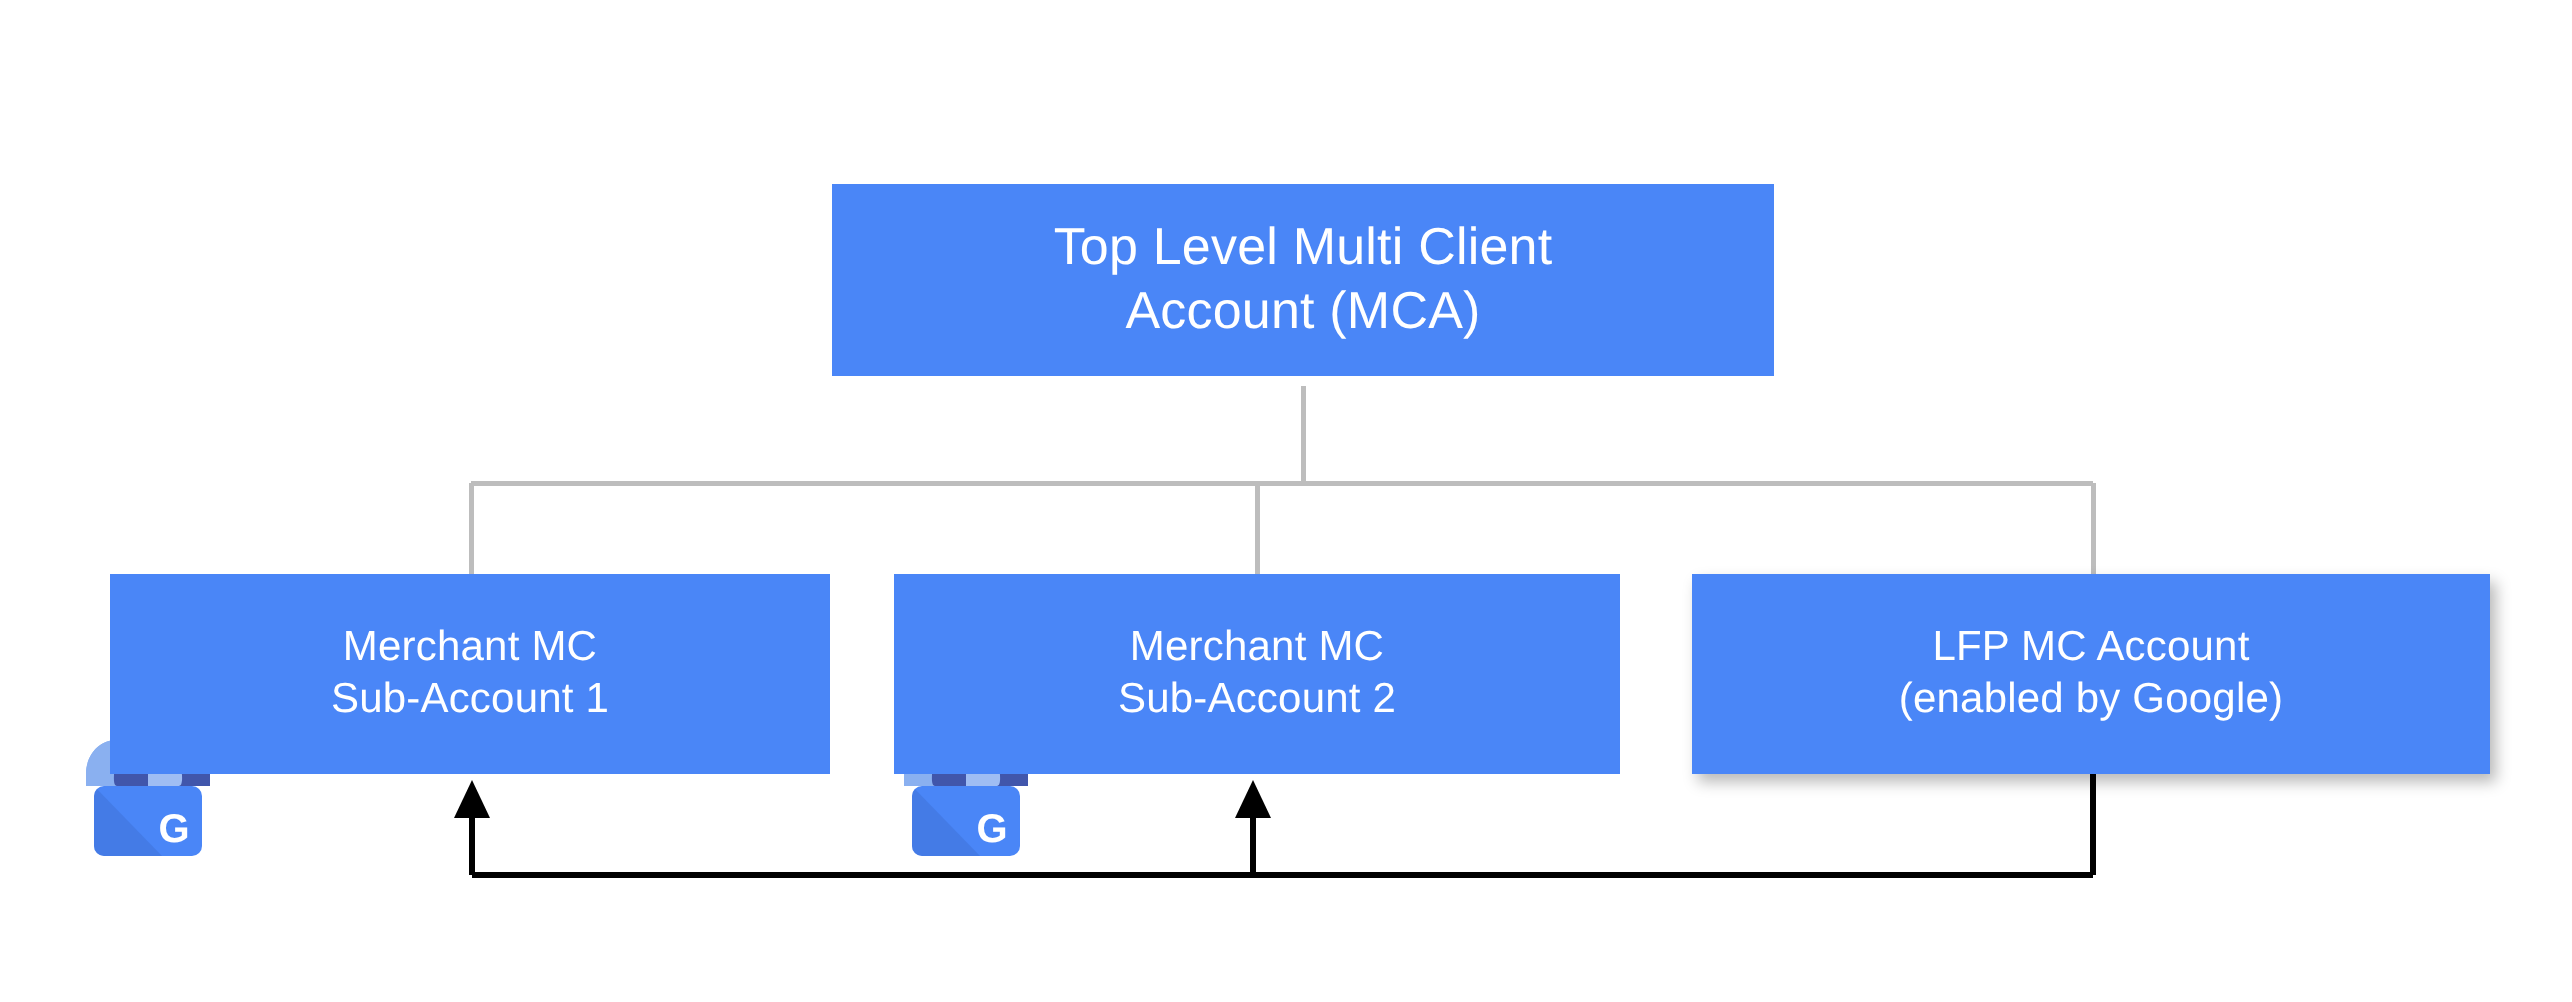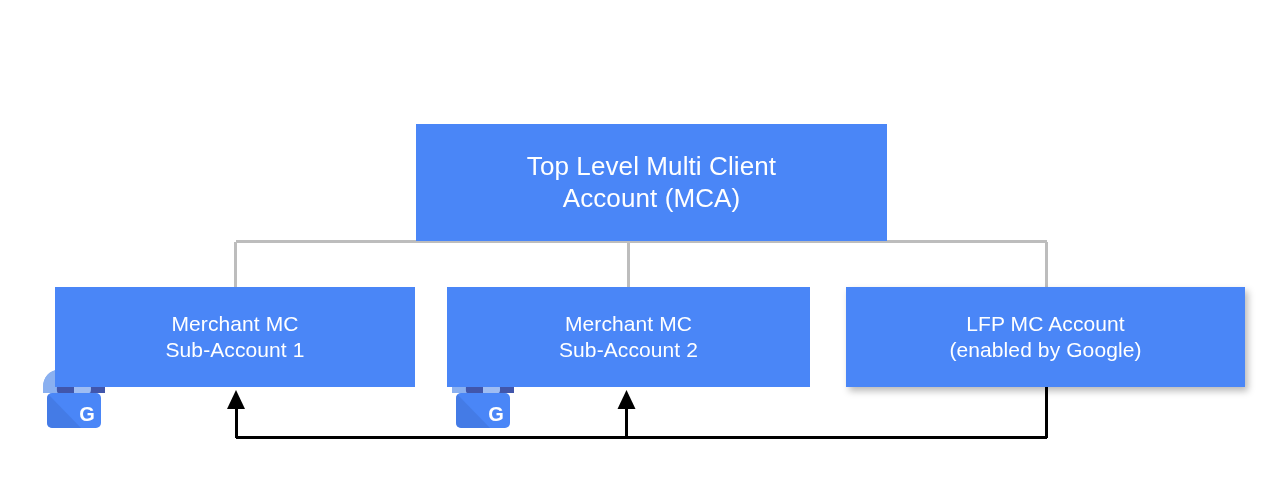--- a/index.html
+++ b/index.html
@@ -35,23 +35,22 @@
     color: #ffffff;
     background: #4a86f7;
     line-height: 1.22;
     letter-spacing: 0.1px;
     white-space: pre-line;
   }
   .node-mca {
     left: 416px;
     top: 92px;
     width: 471px;
-    height: 117px;
+    height: 96px;
     font-size: 26px;
-    margin-top: 32px;
   }
   .node-sub1 {
     left: 55px;
     top: 287px;
     width: 360px;
     height: 100px;
     font-size: 21px;
     z-index: 4;
   }
   .node-sub2 {

